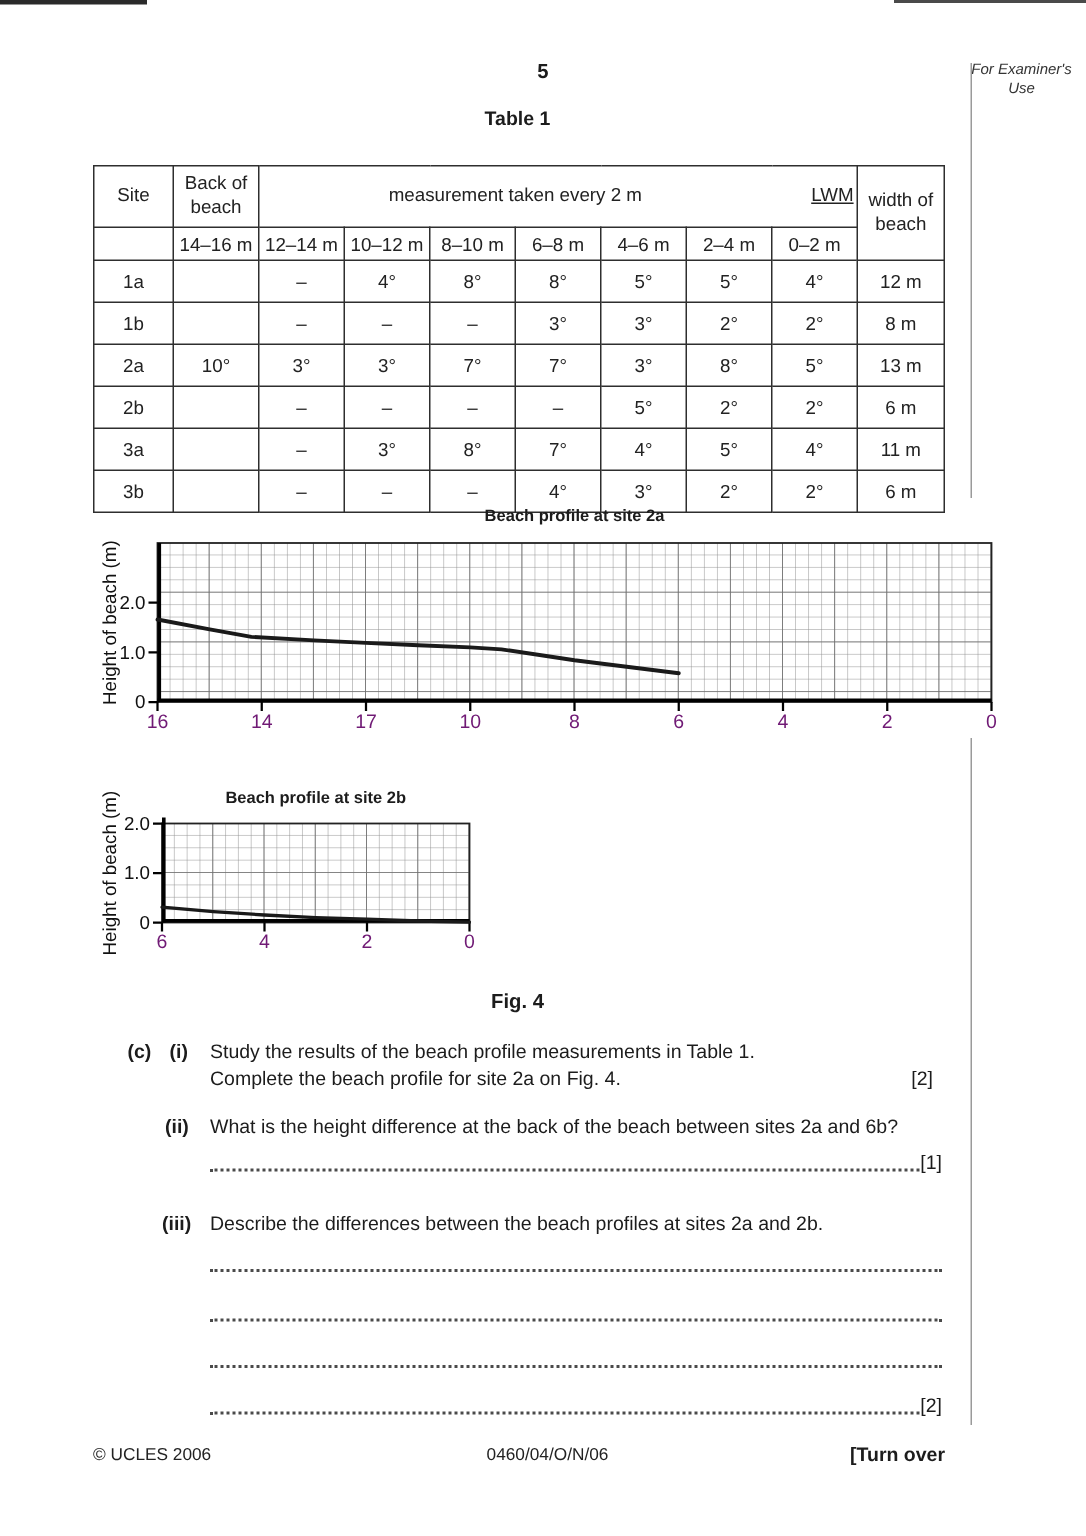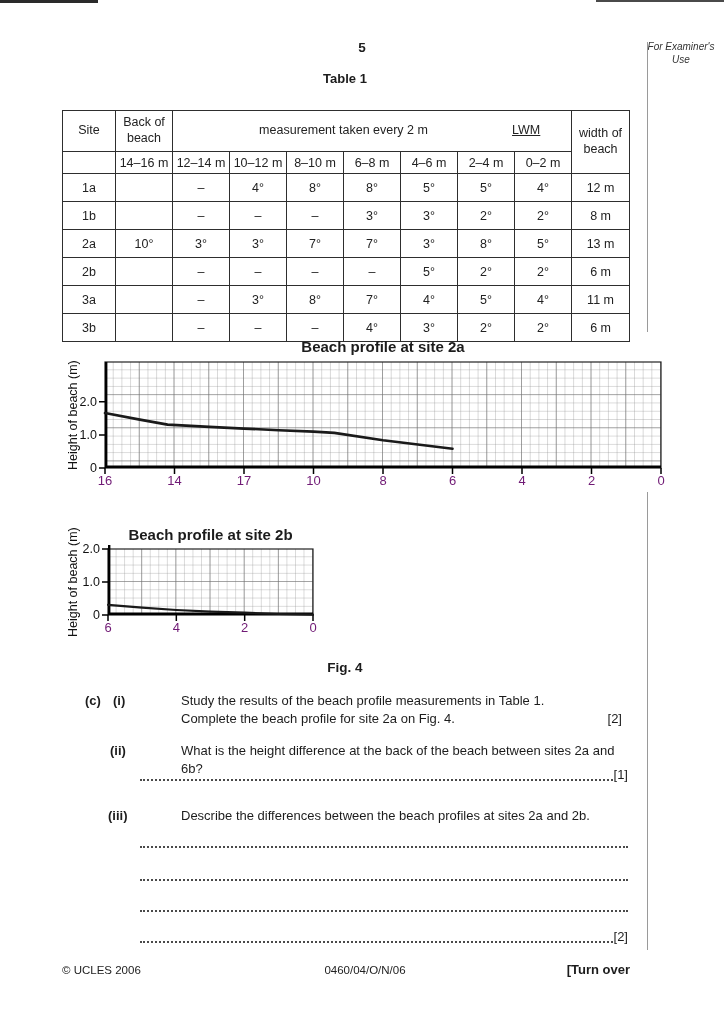--- a/index.html
+++ b/index.html
@@ -26,48 +26,48 @@
 
   
   table.t1{border-collapse:collapse;table-layout:fixed;position:absolute;left:62px;top:110px;width:567px;}
   table.t1 td{border:1px solid #2e2e2e;font-size:12.5px;text-align:center;vertical-align:middle;padding:0 2px;color:#222;}
   tr.h1 td{height:40px;line-height:1.25;}
   tr.h2 td{height:21px;}
   tr.dr td{height:27px;}
   td.span-cell{padding:0;}
   .span-flex{display:flex;align-items:center;width:100%;}
   .span-flex .mlabel{flex:1;text-align:center;}
-  .span-flex .lwm{width:57px;text-align:left;text-decoration:underline;}
+  .span-flex .lwm{width:57px;text-align:right;text-decoration:underline;}
 
   
   .chart{left:62px;width:566px;}
   .chart-a{top:336px;height:156px;}
   .chart-b{top:518px;height:130px;}
-  .ctitle{position:absolute;font-weight:bold;font-size:15px;text-align:center;}
+  .ctitle{position:absolute;font-weight:bold;font-size:11px;text-align:center;}
   .chart-a .ctitle{left:43px;width:556px;top:2px;}
   .chart-b .ctitle{left:46px;width:205px;top:8px;}
   .plot{position:absolute;}
   .chart-a .plot{left:43px;top:26px;width:556px;height:106px;}
   .chart-b .plot{left:46px;top:31px;width:205px;height:66px;}
   .plot svg{overflow:visible;display:block;}
   .ylab{position:absolute;display:flex;align-items:center;justify-content:center;
         writing-mode:vertical-rl;transform:rotate(180deg);white-space:nowrap;
         font-size:12.5px;color:#111;}
   .chart-a .ylab{left:4px;top:26px;height:106px;}
   .chart-b .ylab{left:4px;top:3px;height:122px;}
   .yt{position:absolute;left:-36px;width:28px;text-align:right;font-size:12.5px;transform:translateY(-50%);color:#111;}
   .xt{position:absolute;font-size:13px;transform:translateX(-50%);color:#701a75;}
   .chart-a .xt{top:111px;}
   .chart-b .xt{top:71px;}
 
   
   .fig-caption{top:660px;left:62px;width:566px;font-size:13.5px;}
   .qblock{left:62px;width:566px;font-size:13px;line-height:18px;}
   .q-label{position:absolute;font-weight:bold;}
-  .qtext{position:absolute;left:78px;right:4px;margin-left:41px;}
+  .qtext{position:absolute;left:78px;right:4px;}
   .marks{position:absolute;right:6px;}
   .ansrow{position:absolute;left:140px;width:488px;height:14px;display:flex;align-items:flex-end;font-size:13px;}
   .dots{flex:1;height:14px;border-bottom:2px dotted #4a4a4a;}
   .ansrow .amarks{padding-left:1px;line-height:13px;}
 
   
   .footer-copy{left:62px;top:964px;font-size:11.5px;color:#222;}
   .footer-code{left:62px;top:964px;width:606px;text-align:center;font-size:11.5px;color:#222;}
   .footer-turn{right:94px;top:962px;font-size:13px;font-weight:bold;}
 </style>

